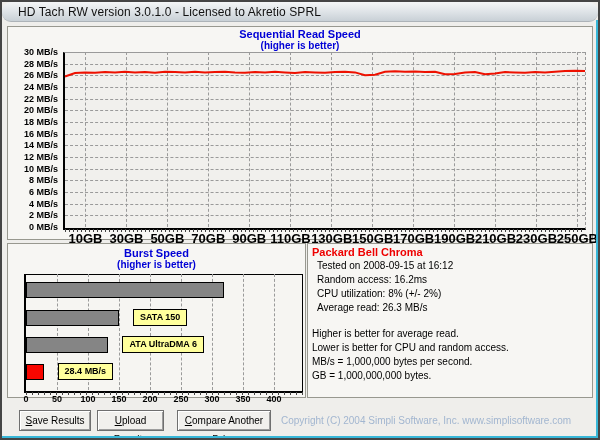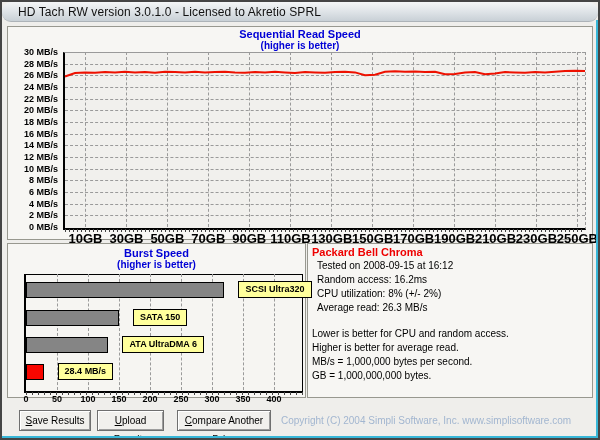--- a/index.html
+++ b/index.html
@@ -79,22 +79,22 @@
   <div class="tickstrip burst" style="left:26px;top:392px;width:277px;"></div>
 
   <div class="panel" id="panel-info"></div>
   <div id="info-content">
     <div class="drive-name">Packard Bell Chroma</div>
     <div class="info-line">Tested on 2008-09-15 at 16:12</div>
     <div class="info-line">Random access: 16.2ms</div>
     <div class="info-line">CPU utilization: 8% (+/- 2%)</div>
     <div class="info-line">Average read: 26.3 MB/s</div>
     <div class="note-block">
+      <div class="note-line">Higher is better for average read.</div>
       <div class="note-line">Lower is better for CPU and random access.</div>
-      <div class="note-line">Higher is better for average read.</div>
       <div class="note-line">MB/s = 1,000,000 bytes per second.</div>
       <div class="note-line">GB = 1,000,000,000 bytes.</div>
     </div>
   </div>
 
   <div class="btn" id="btn-save"><span class="u">S</span><span>ave Results</span></div>
   <div class="btn" id="btn-upload"><span class="u">U</span><span>pload Results</span></div>
   <div class="btn" id="btn-compare"><span class="u">C</span><span>ompare Another Drive</span></div>
   <div id="copyright">Copyright (C) 2004 Simpli Software, Inc. www.simplisoftware.com</div>
 
@@ -172,20 +172,19 @@
     <div class="btick" style="left: 135.045px; top: 394px;">200</div>
     <div class="vgrid" style="left: 181.056px; top: 274px; height: 116px;"></div>
     <div class="btick" style="left: 166.056px; top: 394px;">250</div>
     <div class="vgrid" style="left: 212.067px; top: 274px; height: 116px;"></div>
     <div class="btick" style="left: 197.067px; top: 394px;">300</div>
     <div class="vgrid" style="left: 243.079px; top: 274px; height: 116px;"></div>
     <div class="btick" style="left: 228.079px; top: 394px;">350</div>
     <div class="vgrid" style="left: 274.09px; top: 274px; height: 116px;"></div>
     <div class="btick" style="left: 259.09px; top: 394px;">400</div>
     <div class="bar gray" style="left: 26px; top: 282px; width: 198.472px;"></div>
-    <div class="barlab" style="left: 238.472px; top: 281px;">SCSI Ultra320</div>
     <div class="bar gray" style="left: 26px; top: 310px; width: 93.0337px;"></div>
     <div class="barlab" style="left: 133.034px; top: 309px;">SATA 150</div>
     <div class="bar gray" style="left: 26px; top: 337px; width: 82.4899px;"></div>
     <div class="barlab" style="left: 122.49px; top: 336px;">ATA UltraDMA 6</div>
     <div class="bar red" style="left: 26px; top: 364px; width: 17.6144px;"></div>
     <div class="barlab" style="left: 57.6144px; top: 363px;">28.4 MB/s</div>
   </div>
 
 </body></html>

